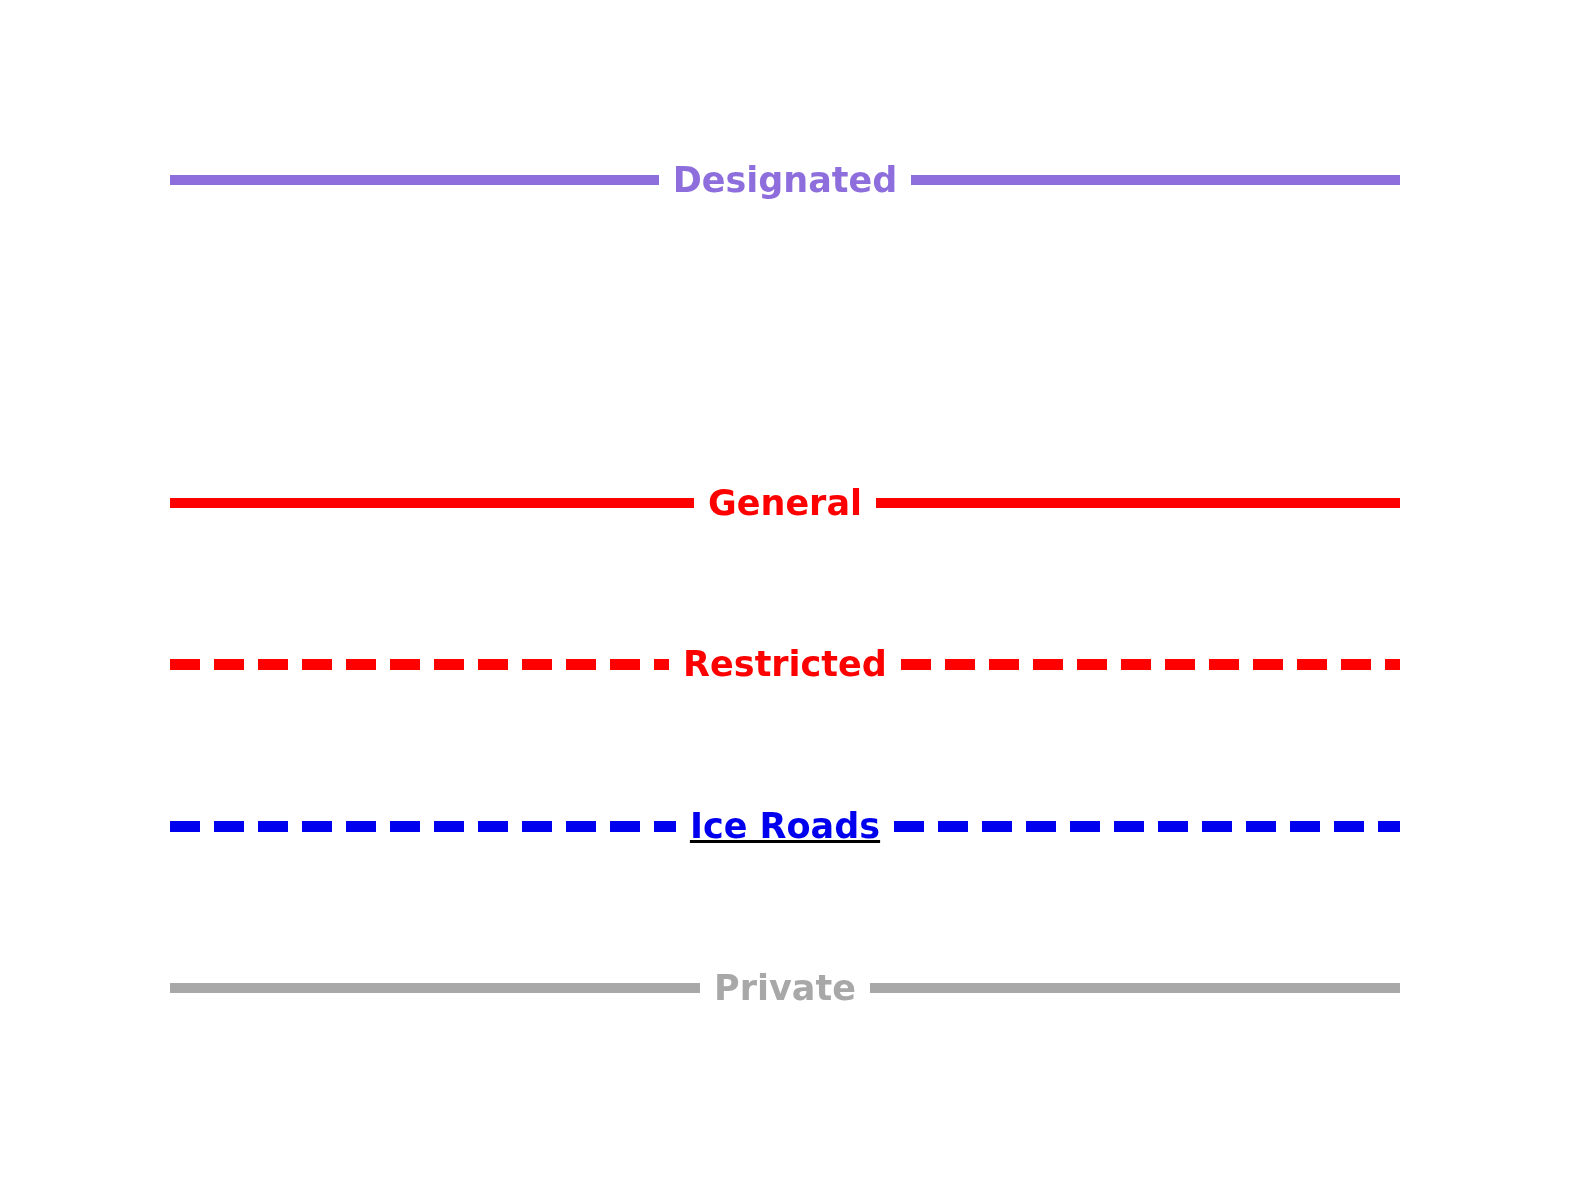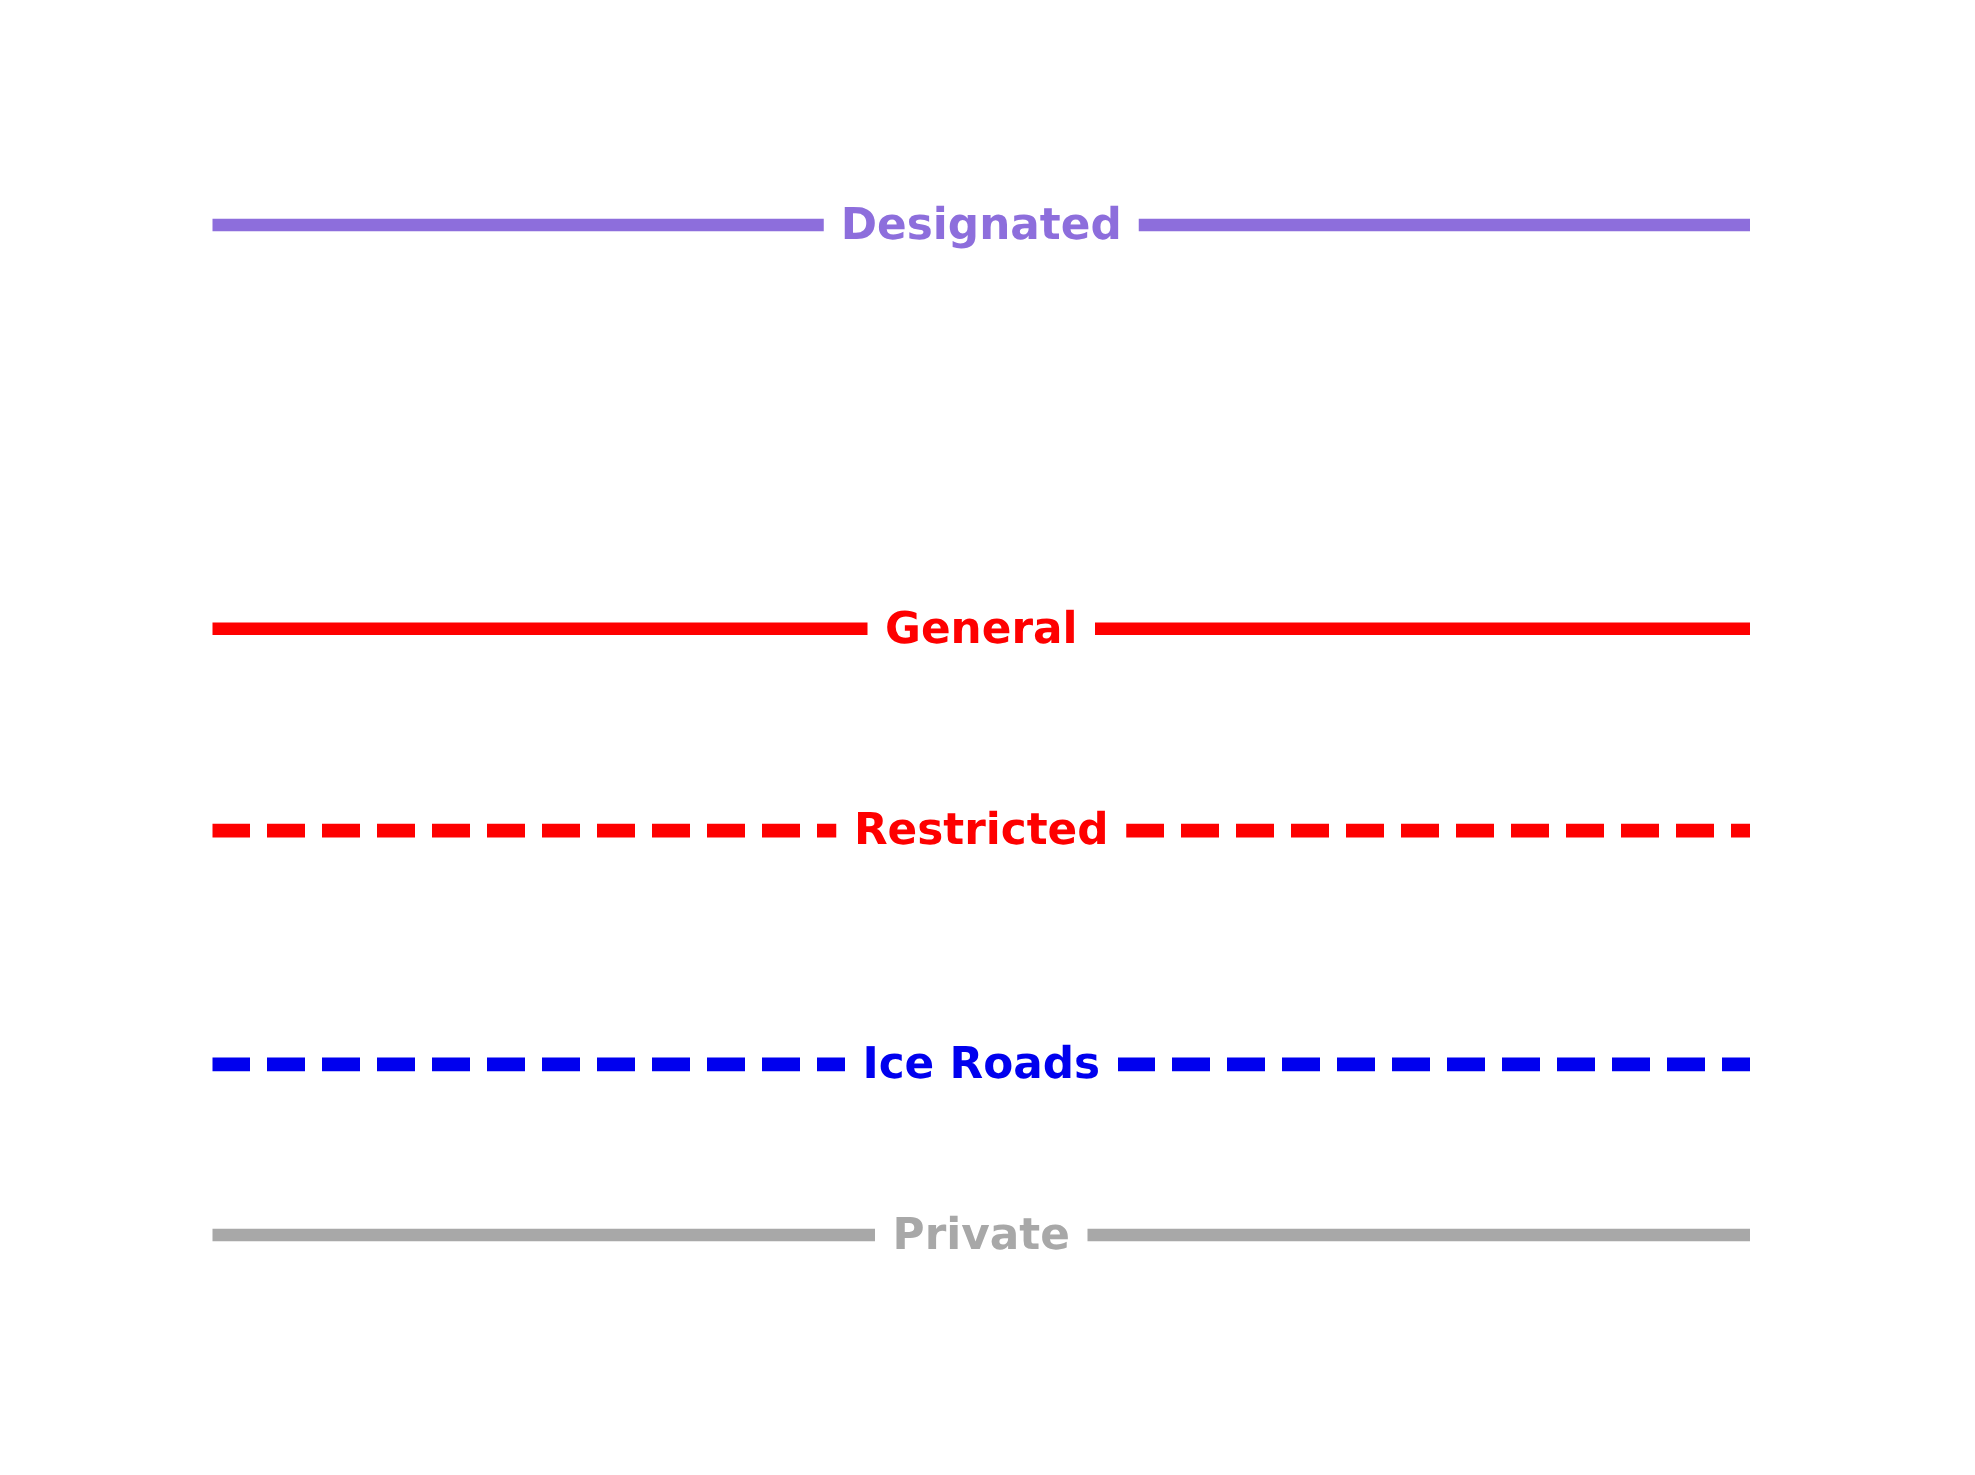--- a/index.html
+++ b/index.html
@@ -80,21 +80,21 @@
     <div class="legend-row" style="--c: #fe0000; top: 473px;">
       <div class="seg solid" style="height: 10px;"></div>
       <span class="legend-label">General</span>
       <div class="seg solid" style="height: 10px;"></div>
     </div>
     <div class="legend-row" style="--c: #fe0000; top: 634px; justify-content: flex-end;">
       <div class="seg dashed" style="height: 11px;"></div>
       <span class="legend-label">Restricted</span>
       <div class="seg dashed" style="height: 11px;"></div>
     </div>
-    <div class="legend-row" style="--c: #0000ee; top: 821px;">
+    <div class="legend-row" style="--c: #0000ee; top: 796px; text-decoration: underline;">
       <div class="seg dashed" style="height: 11px;"></div>
       <span class="legend-label">Ice Roads</span>
       <div class="seg dashed" style="height: 11px;"></div>
     </div>
     <div class="legend-row" style="--c: #a8a8a8; top: 958px;">
       <div class="seg solid" style="height: 10px;"></div>
       <span class="legend-label">Private</span>
       <div class="seg solid" style="height: 10px;"></div>
     </div>
   </div>

